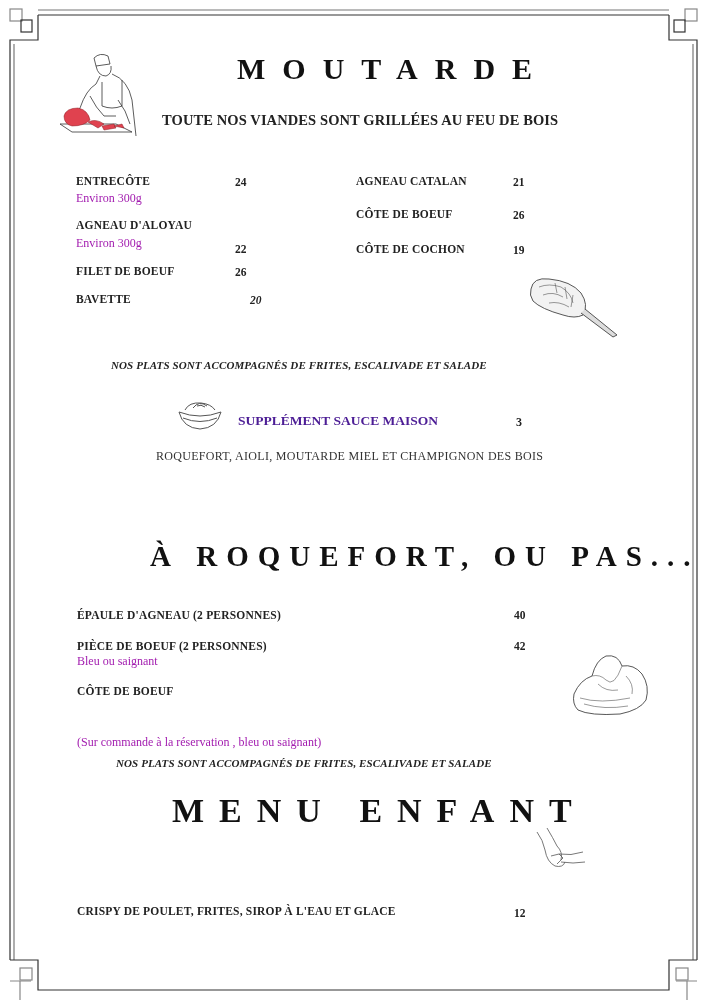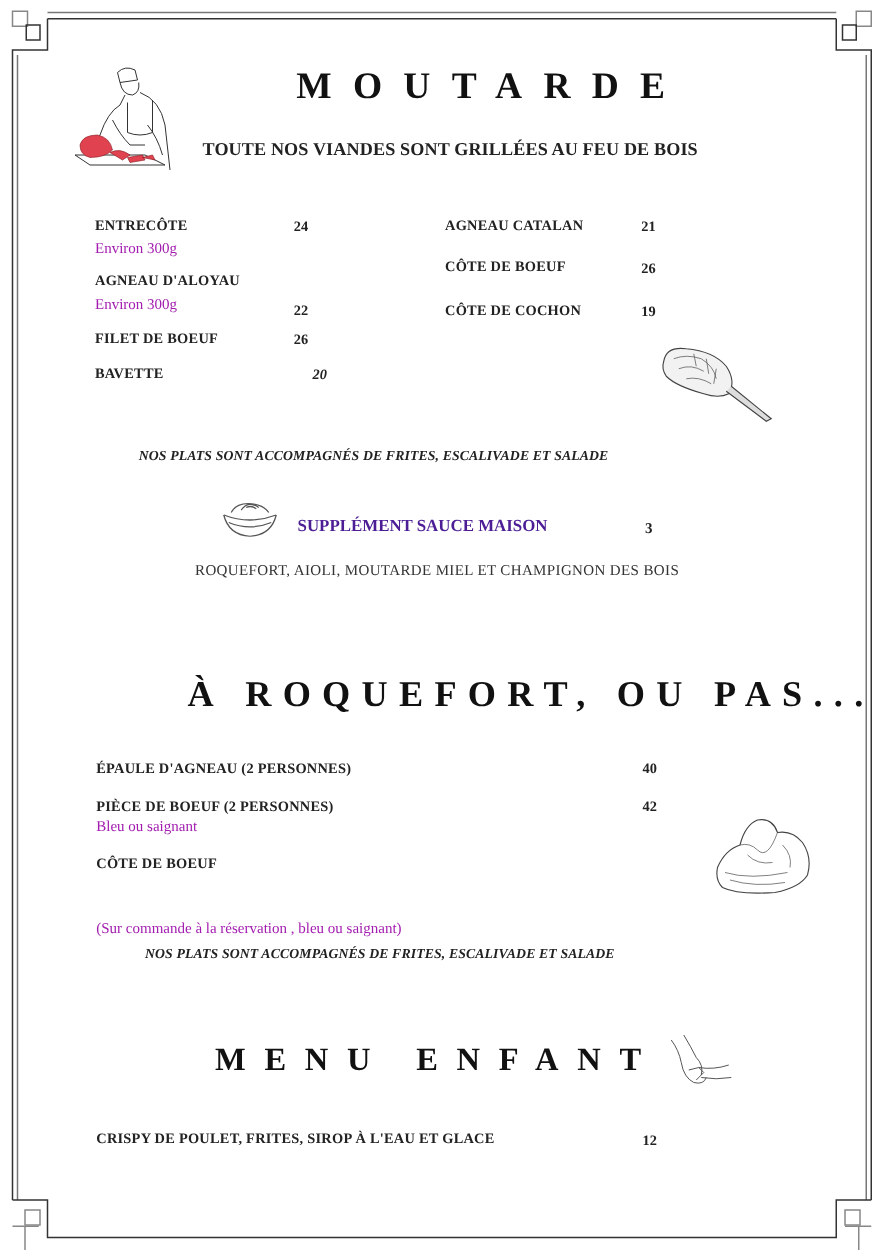--- a/index.html
+++ b/index.html
@@ -11,21 +11,21 @@
     .abs { position: absolute; white-space: nowrap; }
 
     .section-title {
       font-family: "Liberation Serif", serif;
       font-weight: bold;
       color: #111;
       letter-spacing: 16px;
     }
     .title-viandes { left: 237px; top: 52px; font-size: 30px; letter-spacing: 17px; }
     .title-partager { left: 150px; top: 540px; font-size: 29px; letter-spacing: 9px; }
-    .title-enfant { left: 172px; top: 833px; font-size: 26px; letter-spacing: 15px; }
+    .title-enfant { left: 172px; top: 792px; font-size: 34px; letter-spacing: 15px; }
 
     .subtitle { left: 162px; top: 112px; font-size: 14.5px; font-weight: bold; color: #222; letter-spacing: 0.1px; }
 
     .item-name { font-size: 11.5px; font-weight: bold; color: #222; letter-spacing: 0.2px; }
     .item-desc { font-size: 12px; color: #a21caf; }
     .item-price { font-size: 11.5px; font-weight: bold; color: #222; }
 
     .note { font-size: 11px; font-weight: bold; font-style: italic; color: #222; letter-spacing: 0.1px; margin-top: 16px; }
 
     .sauce-title { left: 238px; top: 413px; font-size: 13.5px; font-weight: bold; color: #4c1d95; }

